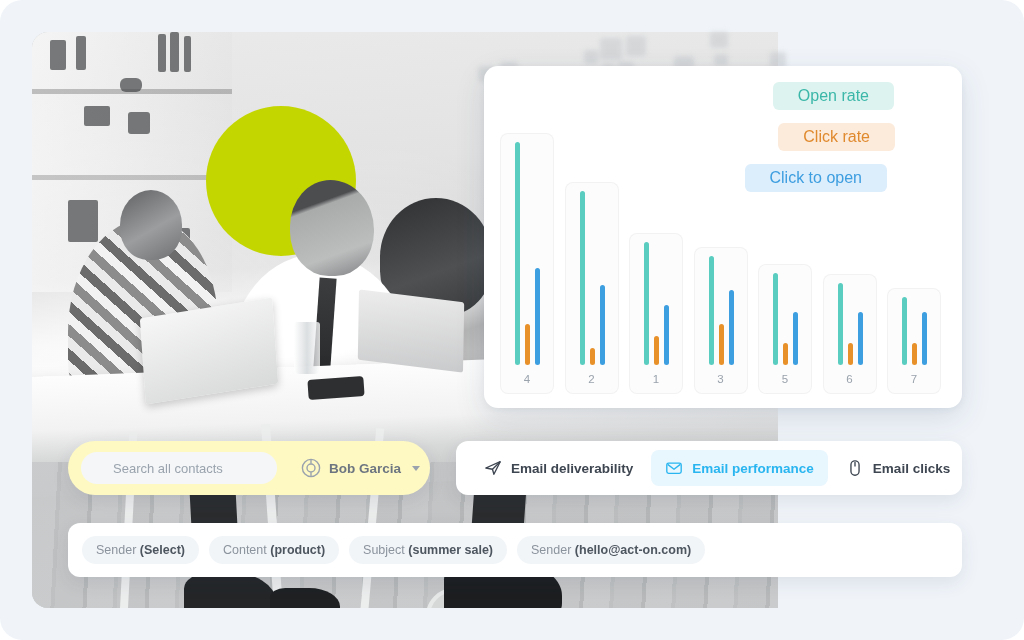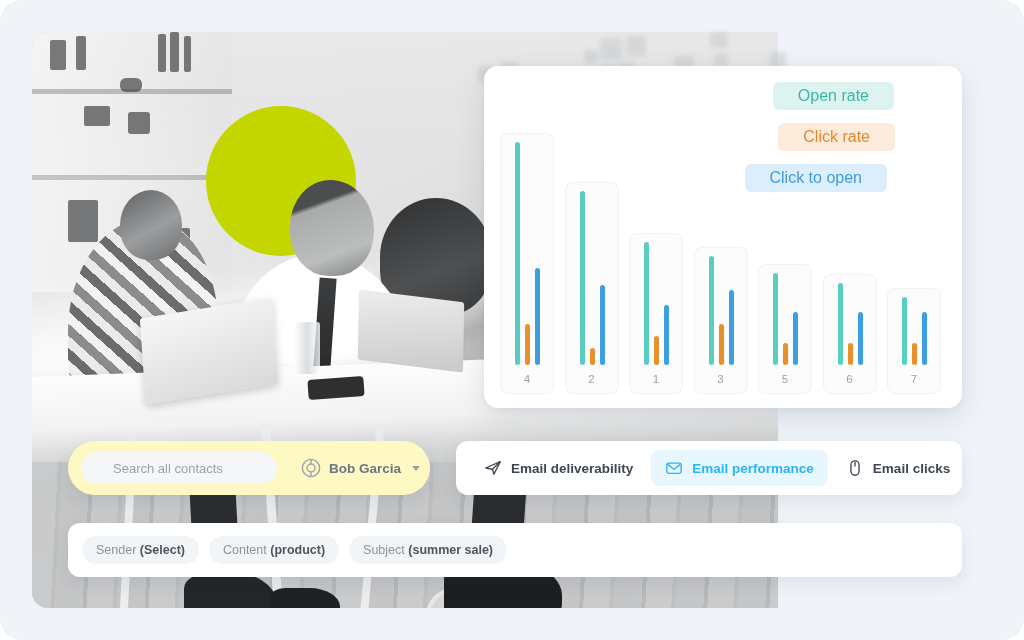--- a/index.html
+++ b/index.html
@@ -423,15 +423,16 @@
           </svg>
         </span>
         <span>Email clicks</span>
       </div>
     </div>
 
   <div class="filterbar">
       <div class="chip"><span>Sender</span> <b>(Select)</b></div>
       <div class="chip"><span>Content</span> <b>(product)</b></div>
       <div class="chip"><span>Subject</span> <b>(summer sale)</b></div>
+      <div class="chip"><span>Sender</span> <b>(hello@act-on.com)</b></div>
     </div>
 
 </div>
 
 </body></html>

